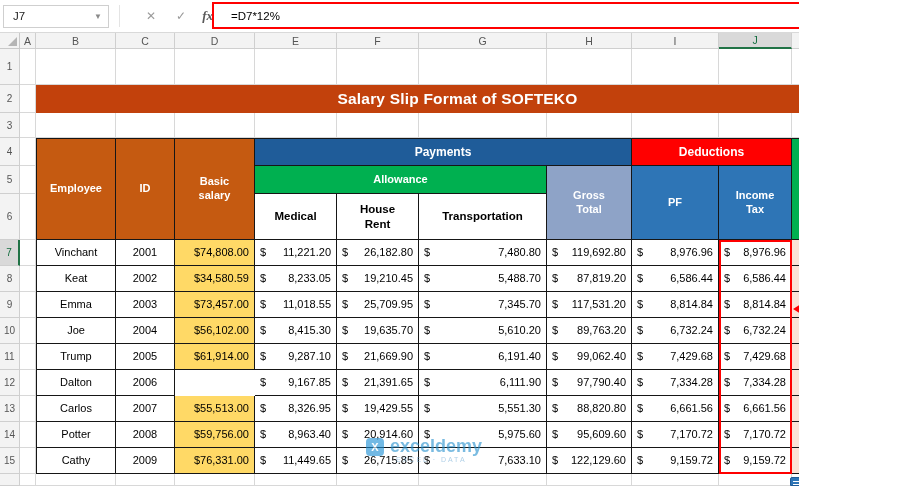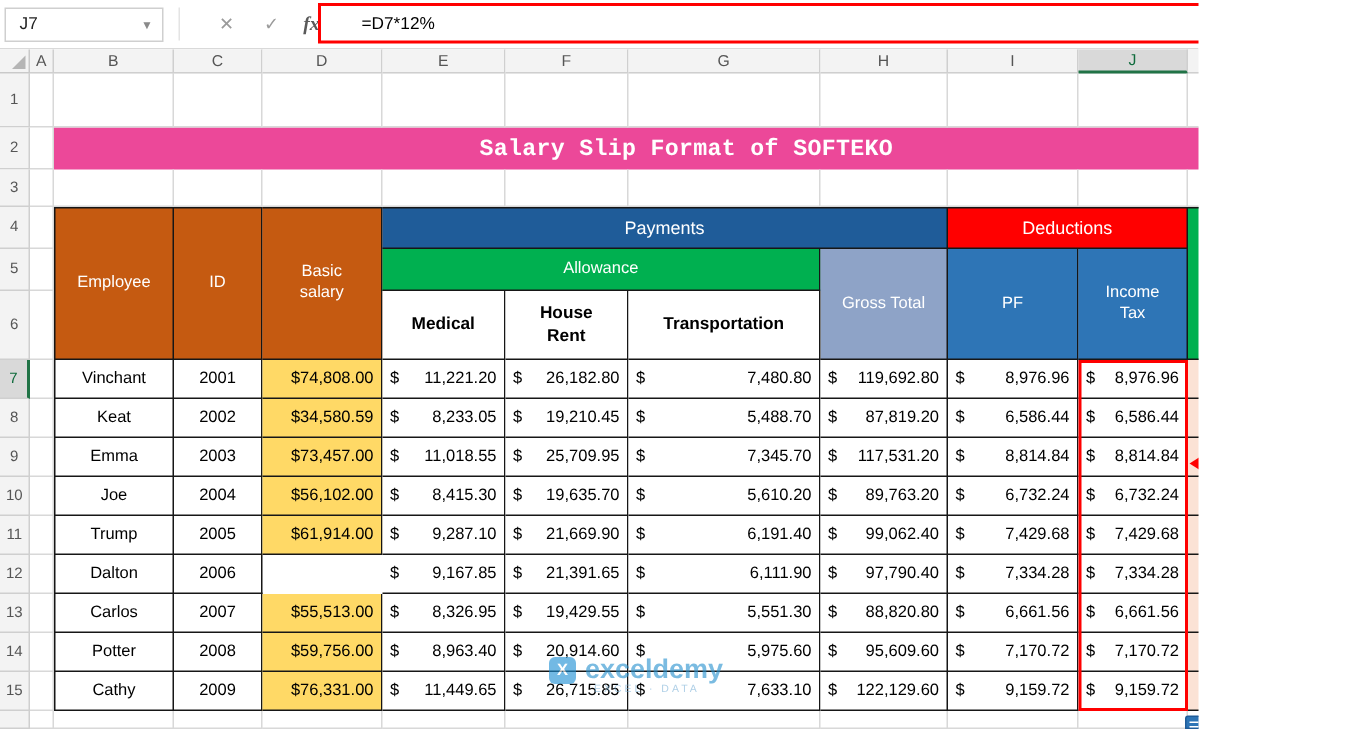--- a/index.html
+++ b/index.html
@@ -5,43 +5,43 @@
   * { box-sizing: border-box; margin: 0; padding: 0; }
   body { background:#fff; font-family:"Liberation Sans", sans-serif; }
   .app { position:relative; width:799px; height:486px; background:#fff; overflow:hidden; }
 
   
   .formula-row { position:relative; height:33px; display:flex; align-items:center; background:#fff; border-bottom:1px solid #d9d9d9; padding-left:3px; }
   .name-box { width:106px; height:23px; border:1px solid #cfcfcf; background:#fff; display:flex; align-items:center; justify-content:space-between; padding:0 6px 0 9px; font-size:11.5px; color:#222; }
   .nb-arrow { color:#8a8a8a; font-size:8px; }
   .sep { width:1px; height:22px; background:#e4e4e4; margin-left:10px; }
   .fbar-icons { display:flex; gap:20px; margin-left:26px; color:#9b9b9b; font-size:12px; }
-  .formula-area { flex:1; display:flex; align-items:center; height:100%; padding-left:16px; gap:28px; }
+  .formula-area { flex:1; display:flex; align-items:center; height:100%; padding-left:16px; gap:18px; }
   .fx { font-family:"Liberation Serif", serif; font-style:italic; font-weight:bold; font-size:13px; color:#5a5a5a; }
   .formula-text { font-size:11.5px; color:#000; }
   .formula-redbox { position:absolute; left:212px; top:2px; width:689px; height:27px; border:2px solid #ff0000; pointer-events:none; z-index:8; }
 
   
   .sheet { position:relative; width:907px; height:453px; display:grid;
     grid-template-columns:20px 16px 80px 59px 80px 82px 82px 128px 85px 87px 73px 87px 1fr;
     grid-template-rows:16px 36px 28px 25px 28px 28px 46px repeat(9,26px) 12px; background:#fff; }
   .corner { grid-column:1; grid-row:1; background:#f3f3f3; border-right:1px solid #c9c9c9; border-bottom:1px solid #c9c9c9; position:relative; }
   .corner:after { content:""; position:absolute; right:2px; bottom:2px; width:0; height:0; border-left:9px solid transparent; border-bottom:9px solid #b5b5b5; }
   .colhdr { grid-row:1; background:#f3f3f3; border-right:1px solid #cfcfcf; border-bottom:1px solid #cfcfcf; font-size:10.5px; color:#555; display:flex; align-items:center; justify-content:center; }
   .colhdr.sel { background:#d9d9d9; border-bottom:2px solid #217346; color:#0f6b3c; }
   .rowhdr { grid-column:1; background:#f3f3f3; border-right:1px solid #cfcfcf; border-bottom:1px solid #cfcfcf; font-size:10px; color:#555; display:flex; align-items:center; justify-content:center; }
   .rowhdr.sel { background:#d9d9d9; border-right:2px solid #217346; color:#0f6b3c; }
   .g { border-right:1px solid #d8d8d8; border-bottom:1px solid #d8d8d8; }
 
-  .title { background:#ec4899; color:#fff; font-weight:bold; font-size:15.5px; display:flex; align-items:center; justify-content:center; letter-spacing:.2px;font-family:Liberation Mono, monospace; }
+  .title { background:#c2410c; color:#fff; font-weight:bold; font-size:15.5px; display:flex; align-items:center; justify-content:center; letter-spacing:.2px; }
 
   .t { border-right:1px solid #161616; border-bottom:1px solid #161616; background:#fff; color:#000; font-size:11px; display:flex; align-items:center; justify-content:center; text-align:center; line-height:1.25; }
   .bl { border-left:1px solid #161616; }
   .bt { border-top:1px solid #161616; }
-  .h { font-weight:normal; color:#fff; }
+  .h { font-weight:bold; color:#fff; }
   .pad { padding:0 13px; }
   .orange { background:#C55A11; }
   .dblue { background:#1F5C99; font-size:12px; }
   .redbg { background:#FF0000; font-size:12px; }
   .greenbg { background:#00B050; }
   .grayblue { background:#8EA3C7; }
   .bluebg { background:#2E75B6; }
   .bh { font-weight:bold; font-size:11.5px; }
   .yellow { background:#FFD966; justify-content:flex-end; padding-right:5px; }
   .money { justify-content:space-between; padding:0 5px; }

